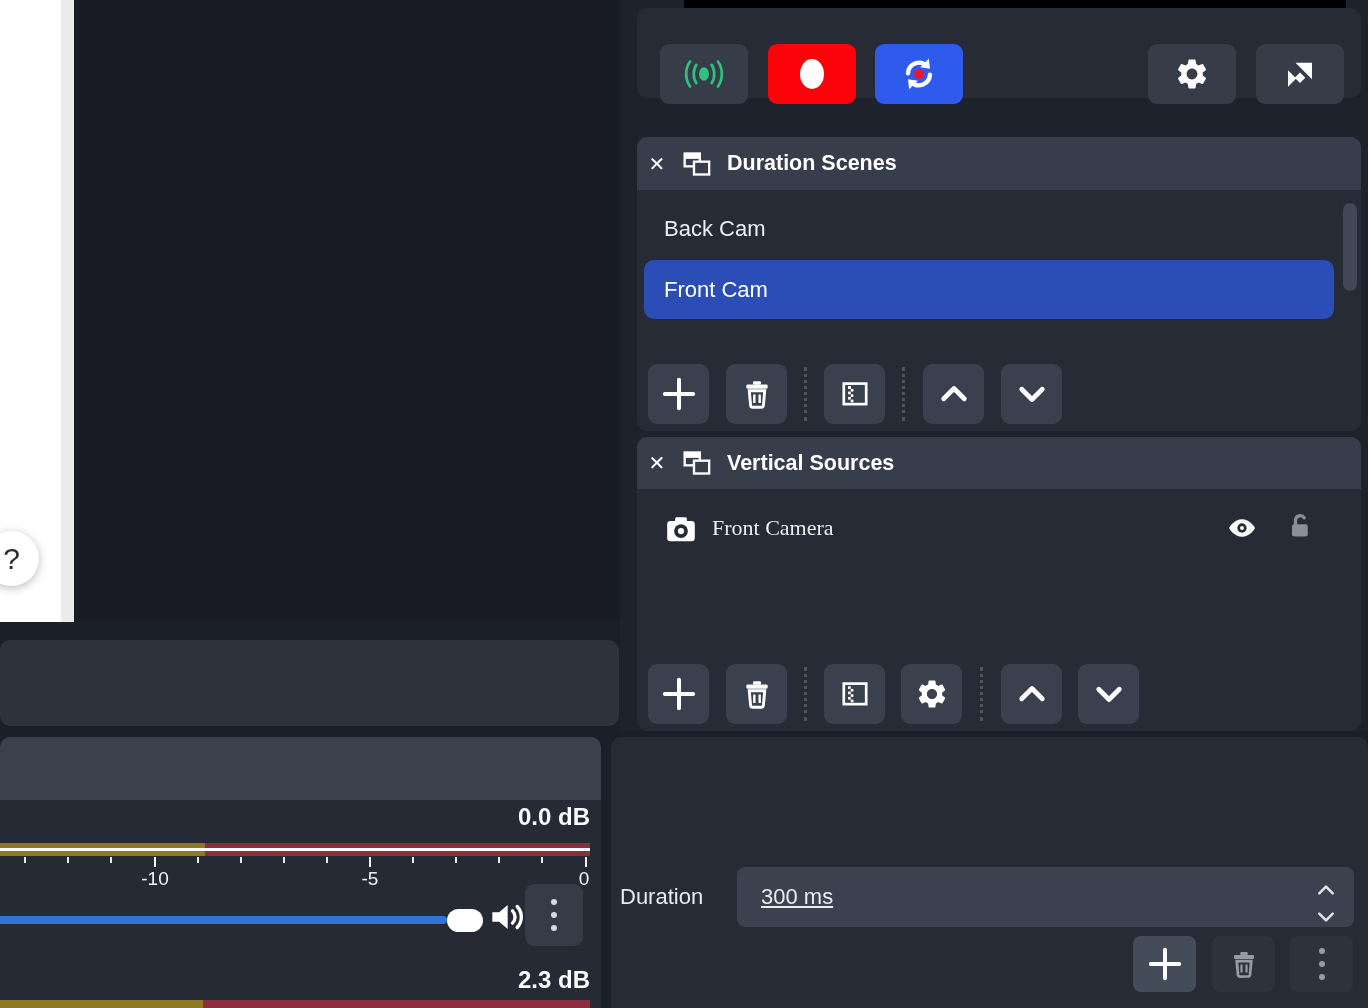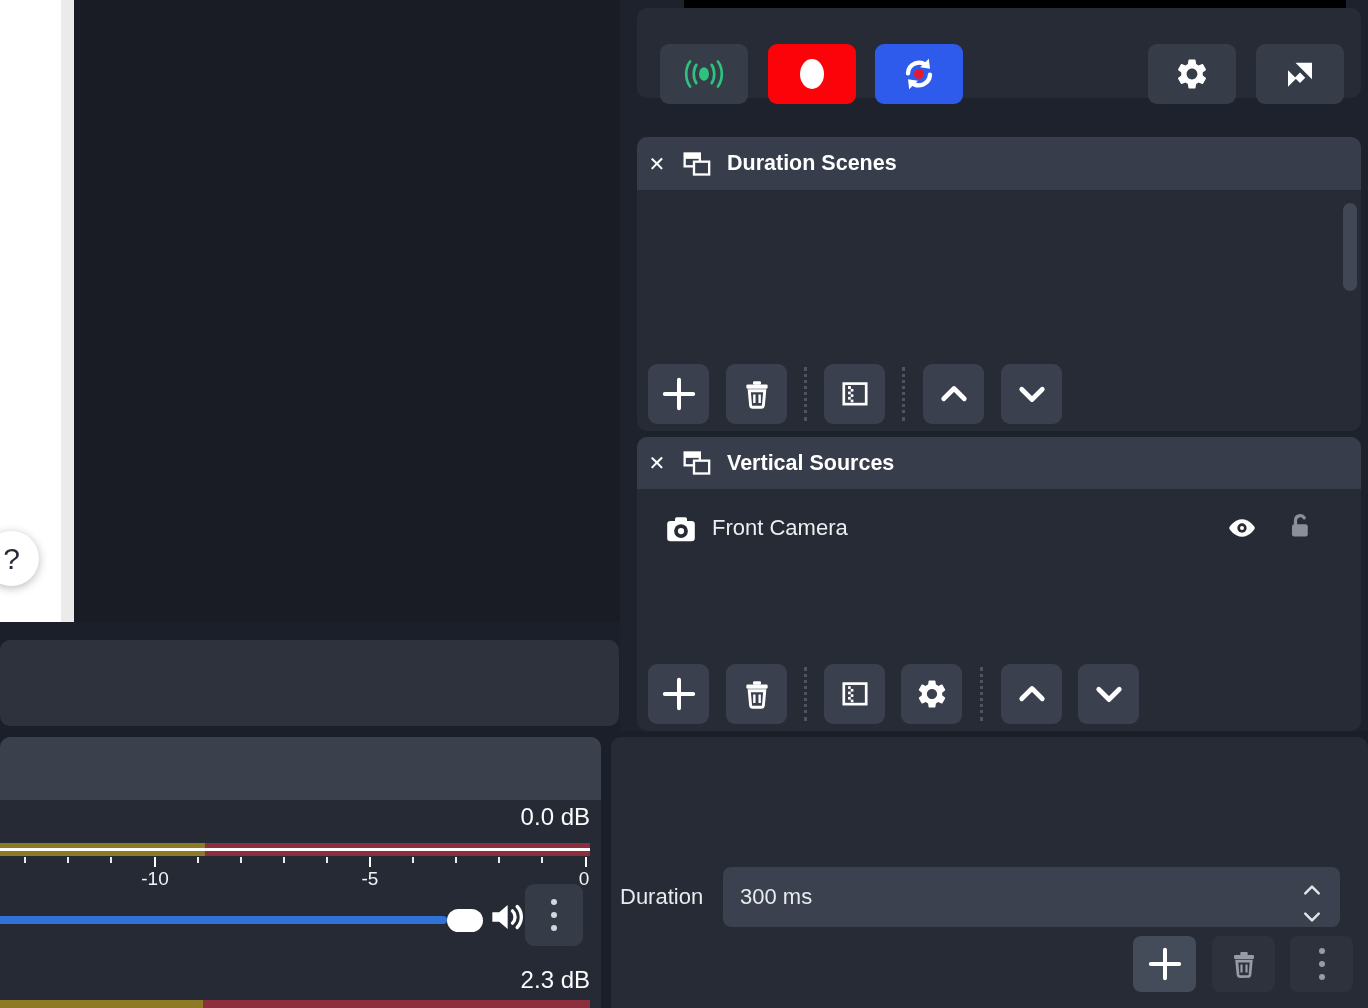--- a/index.html
+++ b/index.html
@@ -22,21 +22,21 @@
     display:flex;align-items:center;justify-content:center;position:absolute;top:36px;}
   .tbtn{position:absolute;width:61px;height:60px;top:227px;border-radius:9px;background:#3a404d;
     display:flex;align-items:center;justify-content:center;}
   .sep{position:absolute;top:230px;height:54px;width:0;border-left:3px dotted #4d5461;}
   .scene-label{font-size:22px;color:#eceef1;}
   .close-x{font-size:20px;font-weight:bold;color:#ffffff;width:22px;text-align:center;}
   .dots3{display:flex;flex-direction:column;gap:7px;align-items:center;}
   .dots3 span{width:6px;height:6px;border-radius:50%;background:#d4d7dc;display:block;}
   .dots3.dim span{background:#979ba4;}
   .ticklbl{position:absolute;font-size:19px;color:#f2f3f5;width:46px;text-align:center;}
-  .dbl{position:absolute;right:11px;font-size:24px;color:#fafbfc;}
+  .dbl{position:absolute;right:11px;font-size:24px;color:#fafbfc;font-weight:bold;}
   .combo{position:absolute;background:#3b414e;border-radius:8px;display:flex;align-items:center;
     font-size:22px;color:#e9ebee;box-sizing:border-box;}
 </style>
 </head>
 <body>
 
 <div class="abs" style="left:0;top:0;width:74px;height:622px;background:#ffffff;">
   <div class="abs" style="right:0;top:0;width:13px;height:100%;background:#ebebec;"></div>
   <div class="abs" style="left:-16px;top:531px;width:55px;height:55px;border-radius:50%;background:#ffffff;
               box-shadow:0 2px 10px rgba(0,0,0,0.28);display:flex;align-items:center;justify-content:center;">
@@ -146,21 +146,26 @@
   <div class="panel-header" style="height:53px;">
     <span class="close-x">✕</span>
     <svg viewBox="0 0 26 24" width="31" height="28">
       <rect x="2" y="3" width="13" height="11" fill="none" stroke="#ffffff" stroke-width="2"></rect>
       <rect x="2" y="3" width="13" height="4.6" fill="#ffffff"></rect>
       <rect x="10" y="10" width="13" height="11" fill="#373d4a" stroke="#ffffff" stroke-width="2"></rect>
     </svg>
     <span>Duration Scenes</span>
   </div>
 
-
+  <div class="abs scene-label" style="left:27px;top:62px;width:660px;height:60px;line-height:60px;">Back Cam</div>
+
+  <div class="abs" style="left:7px;top:123px;width:690px;height:59px;background:#2a4eb5;border-radius:10px;
+              display:flex;align-items:center;padding-left:20px;box-sizing:border-box;">
+    <span class="scene-label" style="color:#ffffff;">Front Cam</span>
+  </div>
 
   <div class="abs" style="left:706px;top:66px;width:14px;height:88px;background:#414754;border-radius:7px;"></div>
 
   <div class="tbtn" style="left:11px;">
     <svg viewBox="0 0 24 24" width="40" height="40">
       <path d="M12 3.5v17M3.5 12h17" stroke="#ffffff" stroke-width="2.4" stroke-linecap="round"></path>
       </svg>
   </div>
   <div class="tbtn" style="left:89px;">
     <svg viewBox="0 0 24 24" width="32" height="34">
@@ -211,21 +216,21 @@
 
   <div class="abs" style="left:0;top:62px;width:724px;height:62px;display:flex;align-items:center;">
     <span class="abs" style="left:25px;top:12px;">
       <svg viewBox="0 0 24 24" width="38" height="36">
         <rect x="8" y="4.2" width="8" height="4" rx="1.2" fill="#ffffff"></rect>
         <rect x="2.8" y="6.6" width="18.4" height="13.6" rx="2.2" fill="#ffffff"></rect>
         <circle cx="12" cy="13.4" r="4.6" fill="#262b35"></circle>
         <circle cx="12" cy="13.4" r="2.1" fill="#ffffff"></circle>
       </svg>
     </span>
-    <span class="abs scene-label" style="left:75px;top:16px;">Front Camera</span>
+    <span class="abs scene-label" style="left:75px;top:16px;font-family:Liberation Serif, serif;">Front Camera</span>
     <span class="abs" style="left:588px;top:13px;">
       <svg viewBox="0 0 24 24" width="34" height="32">
         <path d="M12 5.4C6.4 5.4 2.4 11 2.4 12s4 6.6 9.6 6.6 9.6-5.6 9.6-6.6-4-6.6-9.6-6.6z" fill="#ffffff"></path>
         <circle cx="12" cy="12" r="3.5" fill="#262b35"></circle>
         <circle cx="12" cy="12" r="1.5" fill="#ffffff"></circle>
       </svg>
     </span>
     <span class="abs" style="left:648px;top:10px;">
       <svg viewBox="0 0 24 24" width="30" height="34">
         <path d="M8.4 11V7.4a3.8 3.8 0 0 1 7-1.9" fill="none" stroke="#8b8f97" stroke-width="2.6" stroke-linecap="round"></path>
@@ -277,21 +282,21 @@
       <path d="M5.5 9l6.5 6.5L18.5 9" fill="none" stroke="#ffffff" stroke-width="3" stroke-linecap="round" stroke-linejoin="round"></path>
       </svg>
   </div>
 </div>
 
 <div class="panel" style="left:611px;top:737px;width:757px;height:271px;border-radius:10px 10px 0 0;">
 
 
   <div class="abs" style="left:9px;top:130px;height:60px;line-height:60px;font-size:22px;color:#e9ebee;">Duration</div>
 
-  <div class="combo" style="left:112px;top:130px;width:617px;height:60px;padding-left:17px;">
+  <div class="combo" style="left:126px;top:130px;width:617px;height:60px;padding-left:24px;text-decoration:underline;">
     <span>300 ms</span>
     <div class="abs" style="left:580px;top:9px;">
       <svg viewBox="0 0 16 10" width="18" height="12">
         <path d="M2 8l6-6 6 6" fill="none" stroke="#e2e4e8" stroke-width="2.2" stroke-linecap="round" stroke-linejoin="round"></path>
         </svg>
     </div>
     <div class="abs" style="left:580px;top:36px;">
       <svg viewBox="0 0 16 10" width="18" height="12">
         <path d="M2 2l6 6 6-6" fill="none" stroke="#e2e4e8" stroke-width="2.2" stroke-linecap="round" stroke-linejoin="round"></path>
         </svg>

